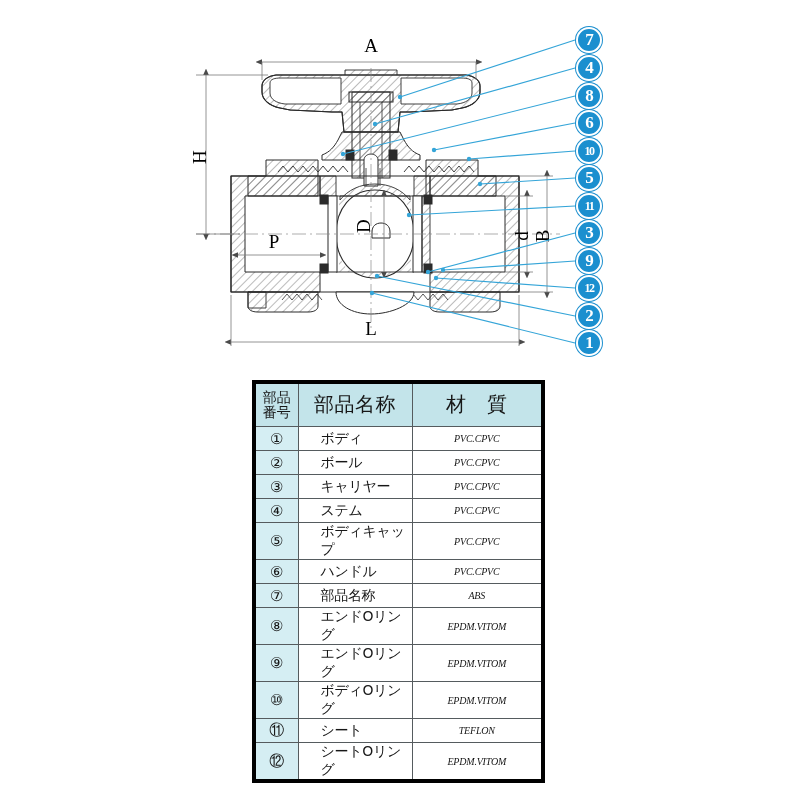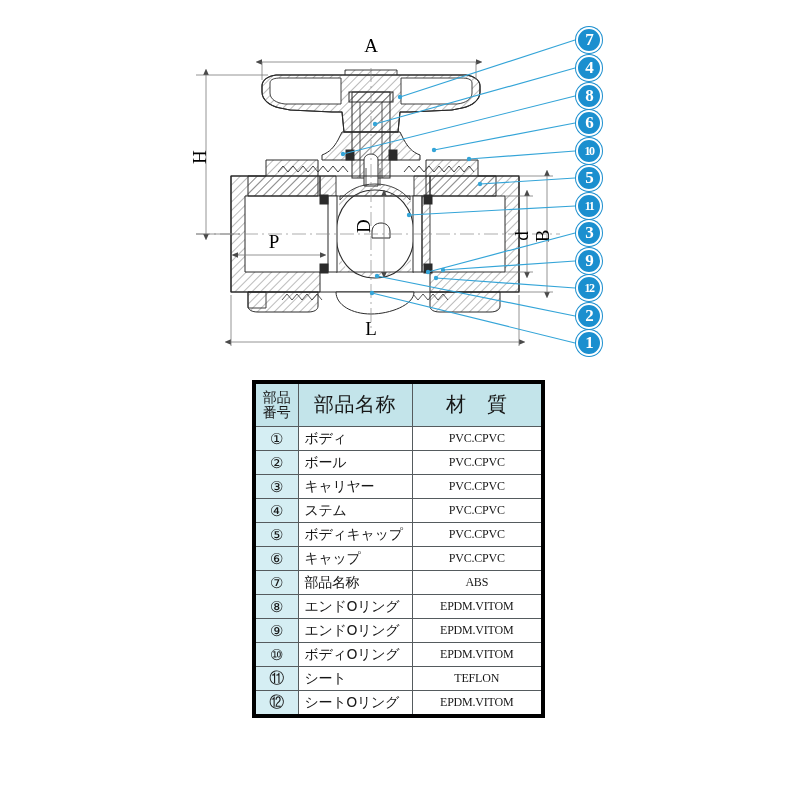--- a/index.html
+++ b/index.html
@@ -90,29 +90,30 @@
   table.parts tbody td { height: 23px; }
   table.parts td.c-num {
     background: #d5eef3;
     width: 44px;
     font-family: "Liberation Serif", "DejaVu Serif", serif;
     font-size: 15px;
   }
   table.parts td.c-name {
     width: 114px;
     text-align: left;
-    padding-left: 6px;
+    padding-left: 22px;
     font-size: 14px;
     letter-spacing: -0.3px;
   }
   table.parts td.c-mat {
     width: 131px;
     font-family: "Liberation Serif", "DejaVu Serif", serif;
-    font-size: 12px;
+    font-size: 10px;
     letter-spacing: -0.2px;
+    font-style: italic;
   }
   col.colnum { width: 44px; }
   col.colname { width: 114px; }
   col.colmat { width: 131px; }
 
   .dim-label {
     font-family: "Liberation Serif", "DejaVu Serif", serif;
     font-size: 19px;
     fill: #000000;
   }
@@ -353,21 +354,21 @@
             <td class="c-name">ステム</td>
             <td class="c-mat">PVC.CPVC</td>
           </tr>
           <tr>
             <td class="c-num">⑤</td>
             <td class="c-name">ボディキャップ</td>
             <td class="c-mat">PVC.CPVC</td>
           </tr>
           <tr>
             <td class="c-num">⑥</td>
-            <td class="c-name">キャップ</td>
+            <td class="c-name">ハンドル</td>
             <td class="c-mat">PVC.CPVC</td>
           </tr>
           <tr>
             <td class="c-num">⑦</td>
             <td class="c-name">部品名称</td>
             <td class="c-mat">ABS</td>
           </tr>
           <tr>
             <td class="c-num">⑧</td>
             <td class="c-name">エンドOリング</td>

